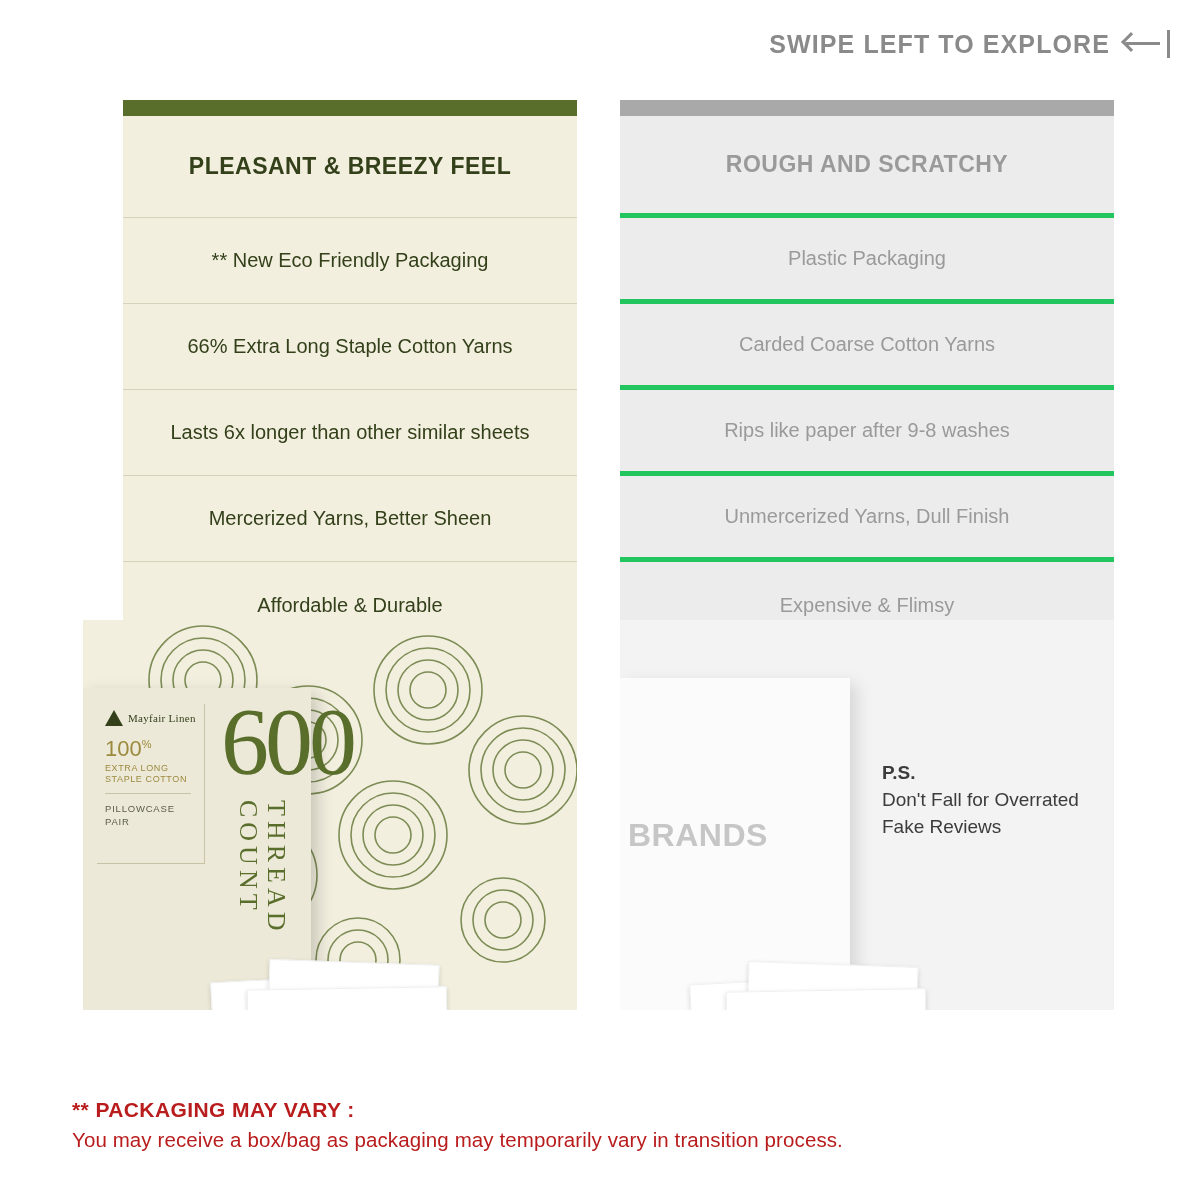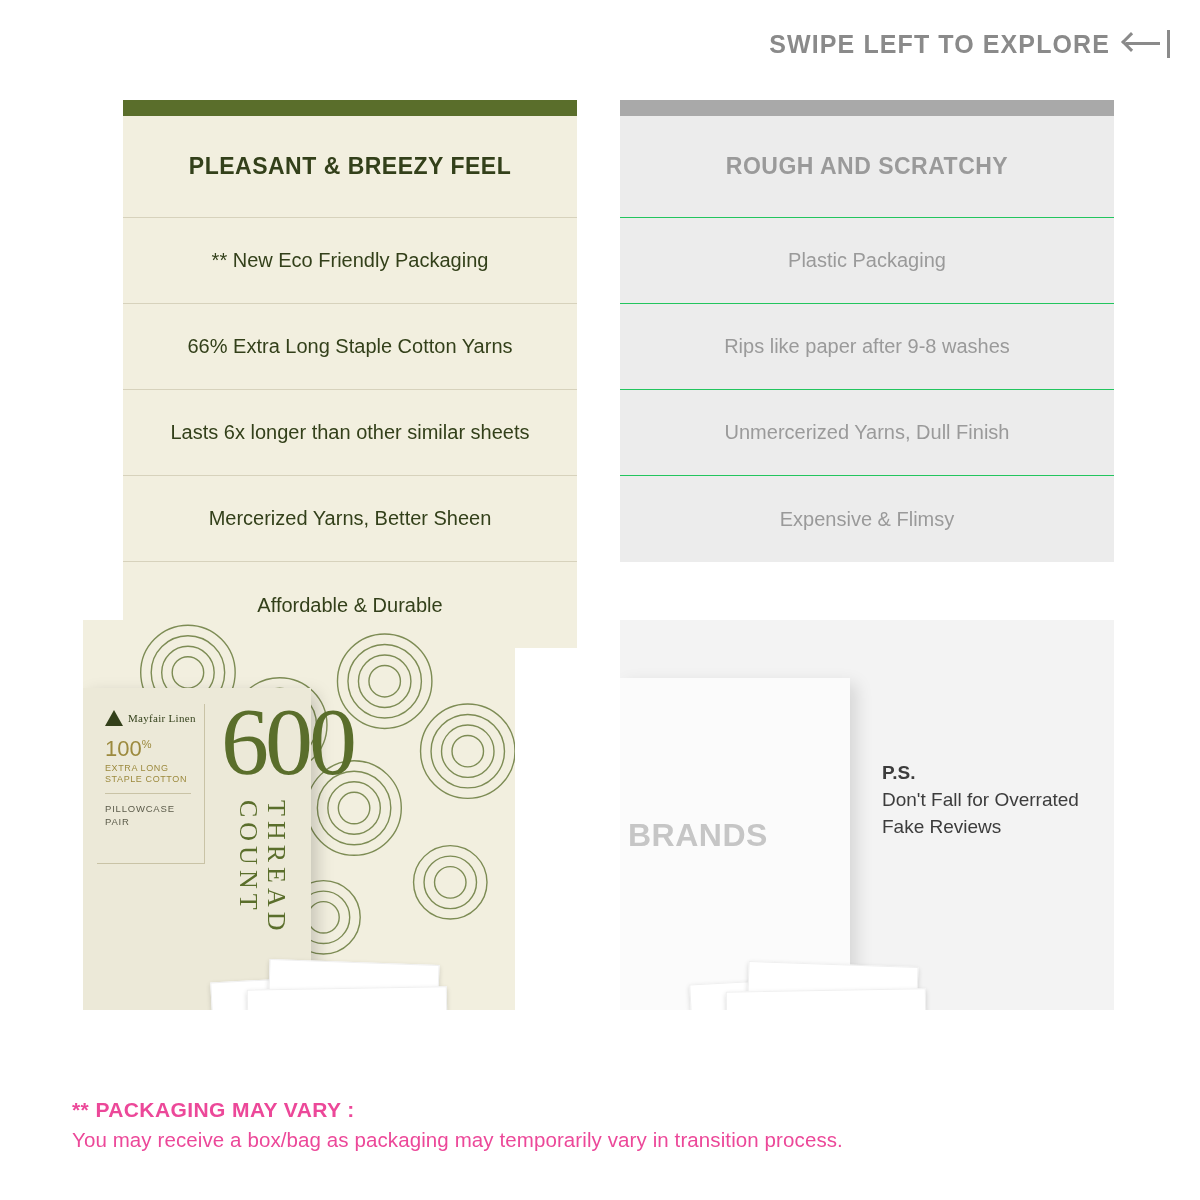--- a/index.html
+++ b/index.html
@@ -87,35 +87,35 @@
     font-weight: bold;
     letter-spacing: 0.5px;
   }
   .col-left .row {
     color: #33401a;
     border-bottom: 1px solid #d7d2bc;
   }
   .col-left .row.header { color: #33401a; }
   .col-right .row {
     color: #9a9a9a;
-    border-bottom: 1px solid #22c55e;
+    border-bottom: 5px solid #22c55e;
   }
   .col-right .row.header { color: #9a9a9a; }
   .row.last { border-bottom: none; }
 
   
   .img-zone {
     position: absolute;
     overflow: hidden;
   }
 
   
   .left-photo {
     left: 83px; top: 620px;
-    width: 432px; height: 390px;
+    width: 494px; height: 390px;
     background: #f2efdf;
   }
   .swirls {
     position: absolute; inset: 0;
     opacity: 0.85;
   }
   .box {
     position: absolute;
     left: 0px; top: 68px;
     width: 228px; height: 322px;
@@ -240,21 +240,21 @@
     position: absolute;
     left: 70px; bottom: -10px;
     width: 230px; height: 80px;
   }
 
   
   .footer {
     position: absolute;
     left: 72px; top: 1098px;
     width: 1070px;
-    color: #ec4899;
+    color: #b91c1c;
   }
   .footer .line1 {
     font-size: 21px;
     font-weight: bold;
     letter-spacing: .4px;
     margin-bottom: 6px;
   }
   .footer .line2 {
     font-size: 20.5px;
     letter-spacing: .1px;
@@ -284,20 +284,21 @@
       <div class="row">Mercerized Yarns, Better Sheen</div>
       <div class="row last">Affordable &amp; Durable</div>
     </div>
   </div>
 
   <div class="col col-right">
     <div class="col-topbar"></div>
     <div class="col-body">
       <div class="row header">ROUGH AND SCRATCHY</div>
       <div class="row">Plastic Packaging</div>
+      <div class="row">Carded Coarse Cotton Yarns</div>
       <div class="row">Rips like paper after 9-8 washes</div>
       <div class="row">Unmercerized Yarns, Dull Finish</div>
       <div class="row last">Expensive &amp; Flimsy</div>
     </div>
   </div>
 
   <div class="img-zone left-photo">
     <svg class="swirls" viewBox="0 0 494 390" preserveAspectRatio="none">
       <g fill="none" stroke="#5a6e2b" stroke-width="1.6" opacity="0.9">
         <circle cx="120" cy="60" r="18"></circle>

